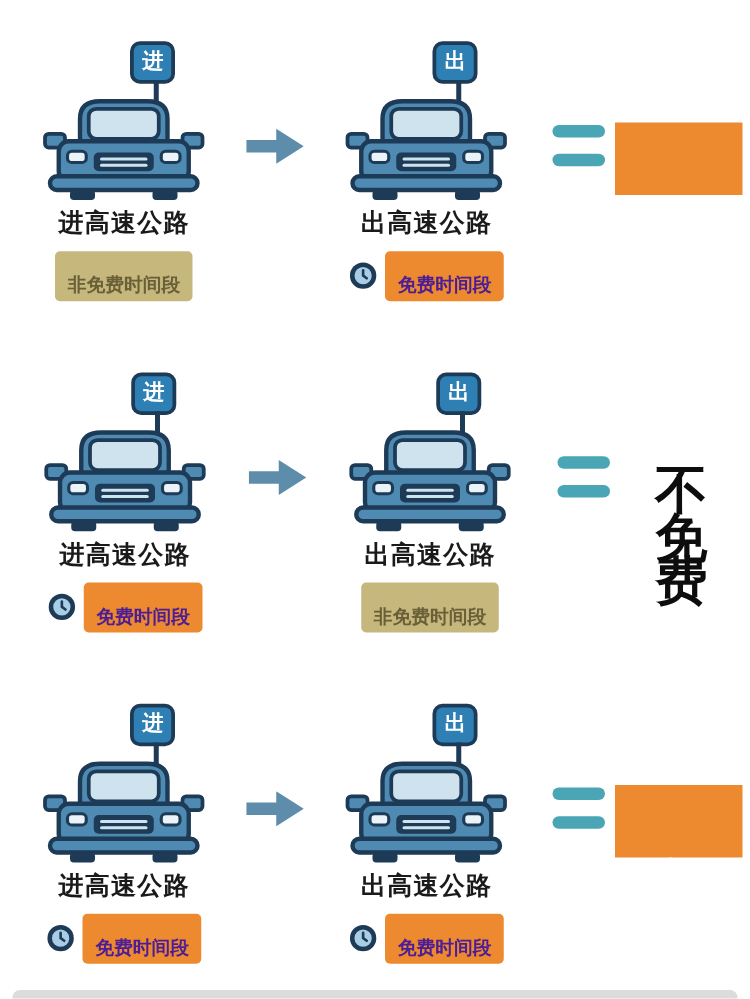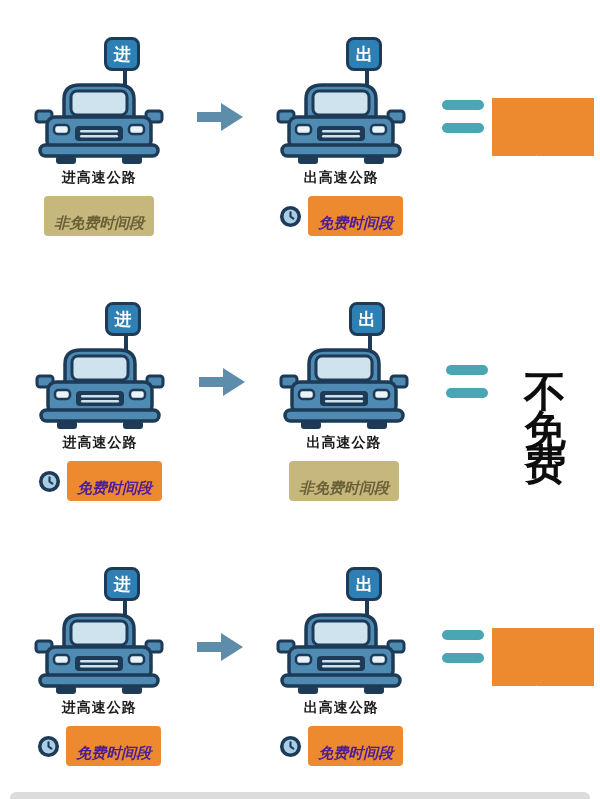--- a/index.html
+++ b/index.html
@@ -20,24 +20,24 @@
   .page{width:600px;height:799px;position:relative;padding:4px 6px 0 6px;display:flex;flex-direction:column;}
   .row{flex:1;display:flex;align-items:center;}
   
   .group{width:188px;display:flex;flex-direction:column;align-items:center;}
   .car-wrap{position:relative;width:130px;height:128px;}
   .flag{position:absolute;top:0;left:70px;width:36px;height:34px;background:var(--flag_bg);
     border:3px solid var(--navy);border-radius:8px;display:flex;align-items:center;justify-content:center;z-index:1;}
   .flag-text{color:#fff;font-size:17px;font-weight:bold;line-height:1;}
   .pole{position:absolute;left:16px;top:28px;width:4px;height:28px;background:var(--navy);z-index:-1;}
   .car{position:absolute;top:26px;left:0;width:130px;height:102px;z-index:2;}
-  .label{margin-top:4px;font-size:14px;font-weight:bold;color:var(--ink);letter-spacing:1px;}
+  .label{margin-top:4px;font-size:20px;font-weight:bold;color:var(--ink);letter-spacing:1px;}
   .badge-row{margin-top:9px;display:flex;align-items:center;gap:6px;min-height:24px;}
   .clock{width:23px;height:23px;flex:none;}
-  .badge{font-size:15px;font-weight:bold;line-height:1;padding:20px 10px 5px;border-radius:4px;white-space:nowrap;font-style:italic;}
+  .badge{font-size:15px;font-weight:bold;line-height:1;padding:20px 10px 5px;border-radius:4px;white-space:nowrap;}
   .badge.free{background:var(--orange);color:#4c1d95;}
   .badge.nonfree{background:var(--khaki);color:var(--khaki_text);}
   
   .arrow-col{width:56px;display:flex;justify-content:center;transform:translateY(-20px);}
   .equals-col{width:58px;display:flex;flex-direction:column;align-items:center;gap:13px;transform:translateY(-20px);}
   .eqbar{width:42px;height:10px;border-radius:5px;background:var(--teal);}
   
   .result-col{flex:1;display:flex;justify-content:center;transform:translateY(-10px);}
   .result{writing-mode:vertical-rl;text-orientation:upright;font-weight:bold;text-align:center;}
   .result.free{background:var(--orange);color:#ffffff;font-size:46px;padding:20px 20px 6px 20px;letter-spacing:16px;}

